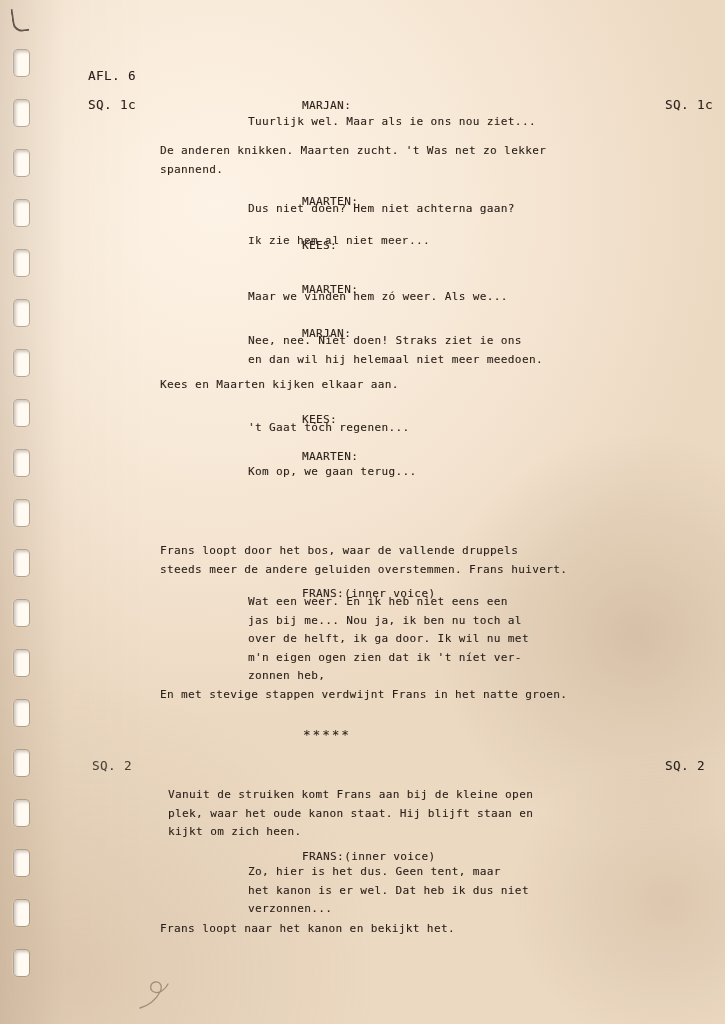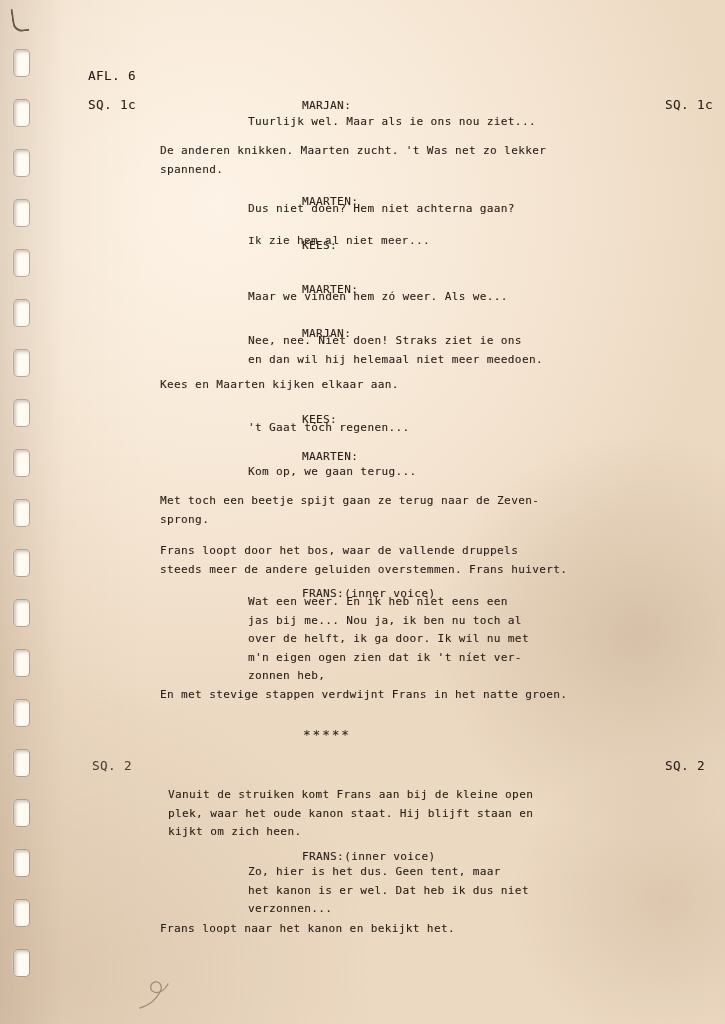--- a/index.html
+++ b/index.html
@@ -174,22 +174,20 @@
 en dan wil hij helemaal niet meer meedoen.</div>
 
     <div class="blk" style="left:160px; top:376px;">Kees en Maarten kijken elkaar aan.</div>
 
     <div class="blk" style="left:302px; top:411px;">KEES:</div>
     <div class="blk" style="left:248px; top:419px;">'t Gaat tóch regenen...</div>
 
     <div class="blk" style="left:302px; top:448px;">MAARTEN:</div>
     <div class="blk" style="left:248px; top:463px;">Kom op, we gaan terug...</div>
 
-    <div class="blk" style="left:160px; top:492px;">Met toch een beetje spijt gaan ze terug naar de Zeven-
-sprong.</div>
 
     <div class="blk" style="left:160px; top:542px;">Frans loopt door het bos, waar de vallende druppels
 steeds meer de andere geluiden overstemmen. Frans huivert.</div>
 
     <div class="blk" style="left:302px; top:585px;">FRANS:(inner voice)</div>
     <div class="blk" style="left:248px; top:593px;">Wat een weer. En ik heb niet eens een
 jas bij me... Nou ja, ik ben nu toch al
 over de helft, ik ga door. Ik wil nu met
 m'n eigen ogen zien dat ik 't níet ver-
 zonnen heb,</div>

